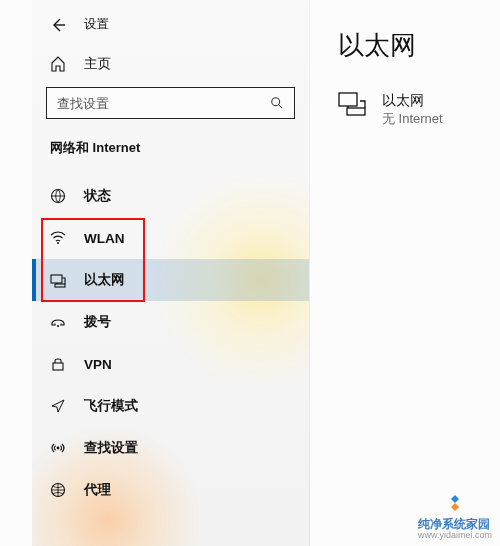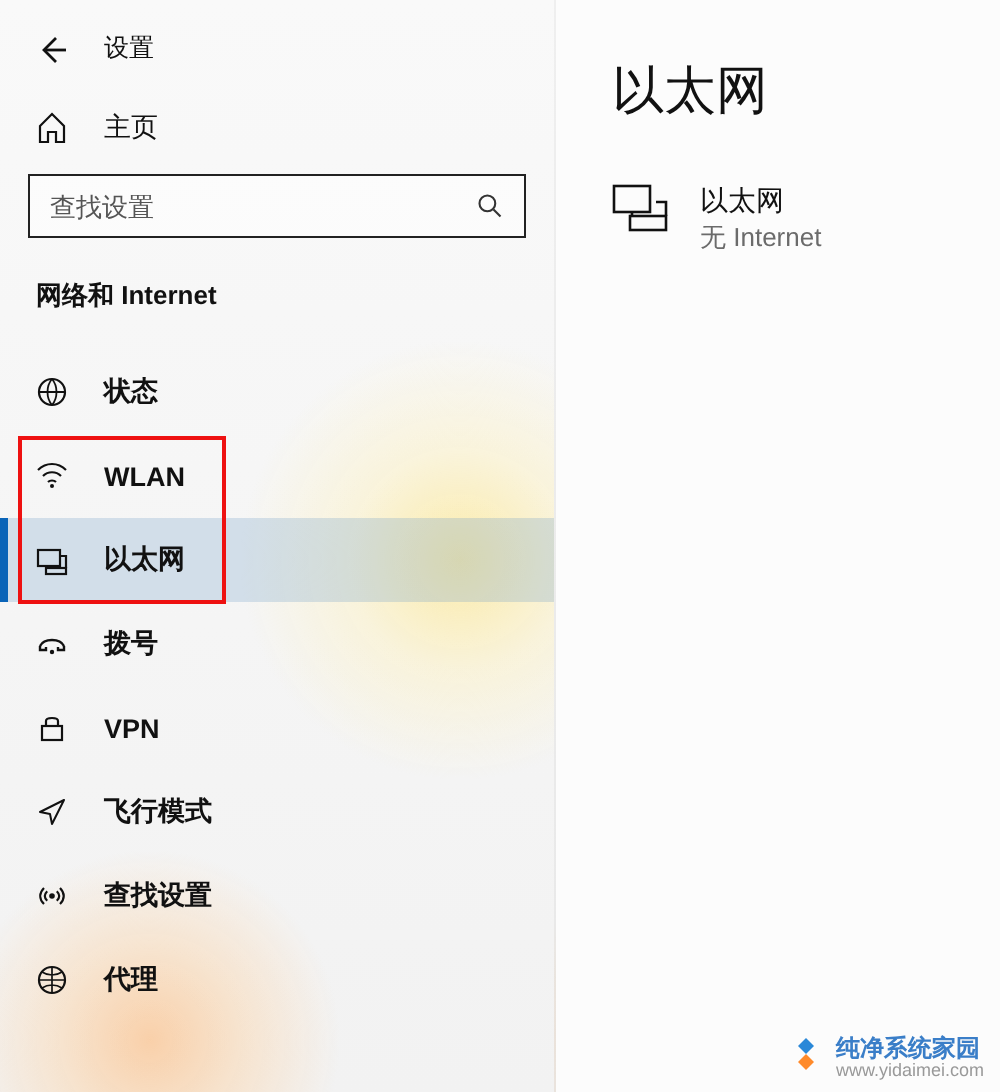--- a/index.html
+++ b/index.html
@@ -4,21 +4,21 @@
   <style>
     * { margin: 0; padding: 0; box-sizing: border-box; }
     body {
       width: 500px;
       height: 546px;
       font-family: "Microsoft YaHei", "Segoe UI", sans-serif;
       background: #fcfcfc;
       overflow: hidden;
       position: relative;
     }
-    .wrap { display: flex; height: 100%; }
+    .wrap { display: flex; height: 100%; padding-left: 32px; }
     .sidebar {
       width: 278px;
       height: 100%;
       position: relative;
       background: radial-gradient(circle at 230px 280px, rgba(255,230,130,0.65) 0, rgba(255,240,180,0.4) 55px, rgba(250,250,250,0) 110px),
                   radial-gradient(circle at 75px 520px, rgba(255,180,110,0.55) 0, rgba(255,200,140,0.35) 45px, rgba(250,250,250,0) 95px),
                   linear-gradient(180deg, #f9f9f9 0%, #f2f2f2 100%);
       border-right: 1px solid rgba(0,0,0,0.04);
       padding-top: 10px;
     }
@@ -110,22 +110,23 @@
       gap: 16px;
       cursor: pointer;
     }
     .net-text .net-name { font-size: 14px; color: #111; line-height: 1.35; }
     .net-text .net-status { font-size: 13px; color: #6b6b6b; line-height: 1.35; }
     .watermark {
       position: absolute;
       right: 8px;
       bottom: 6px;
       display: flex;
-      align-items: flex-start;
+      align-items: center;
       gap: 6px;
+      flex-direction: column;
     }
     .wm-logo {
       width: 18px; height: 18px;
       display: flex; align-items: center; justify-content: center;
     }
     .wm-text { text-align: left; }
     .wm-line1 { font-size: 12px; color: #3a7ec8; font-weight: 600; line-height: 1.05; }
     .wm-line2 { font-size: 9px; color: #999; line-height: 1.05; }
     svg { display: block; }
   </style>

